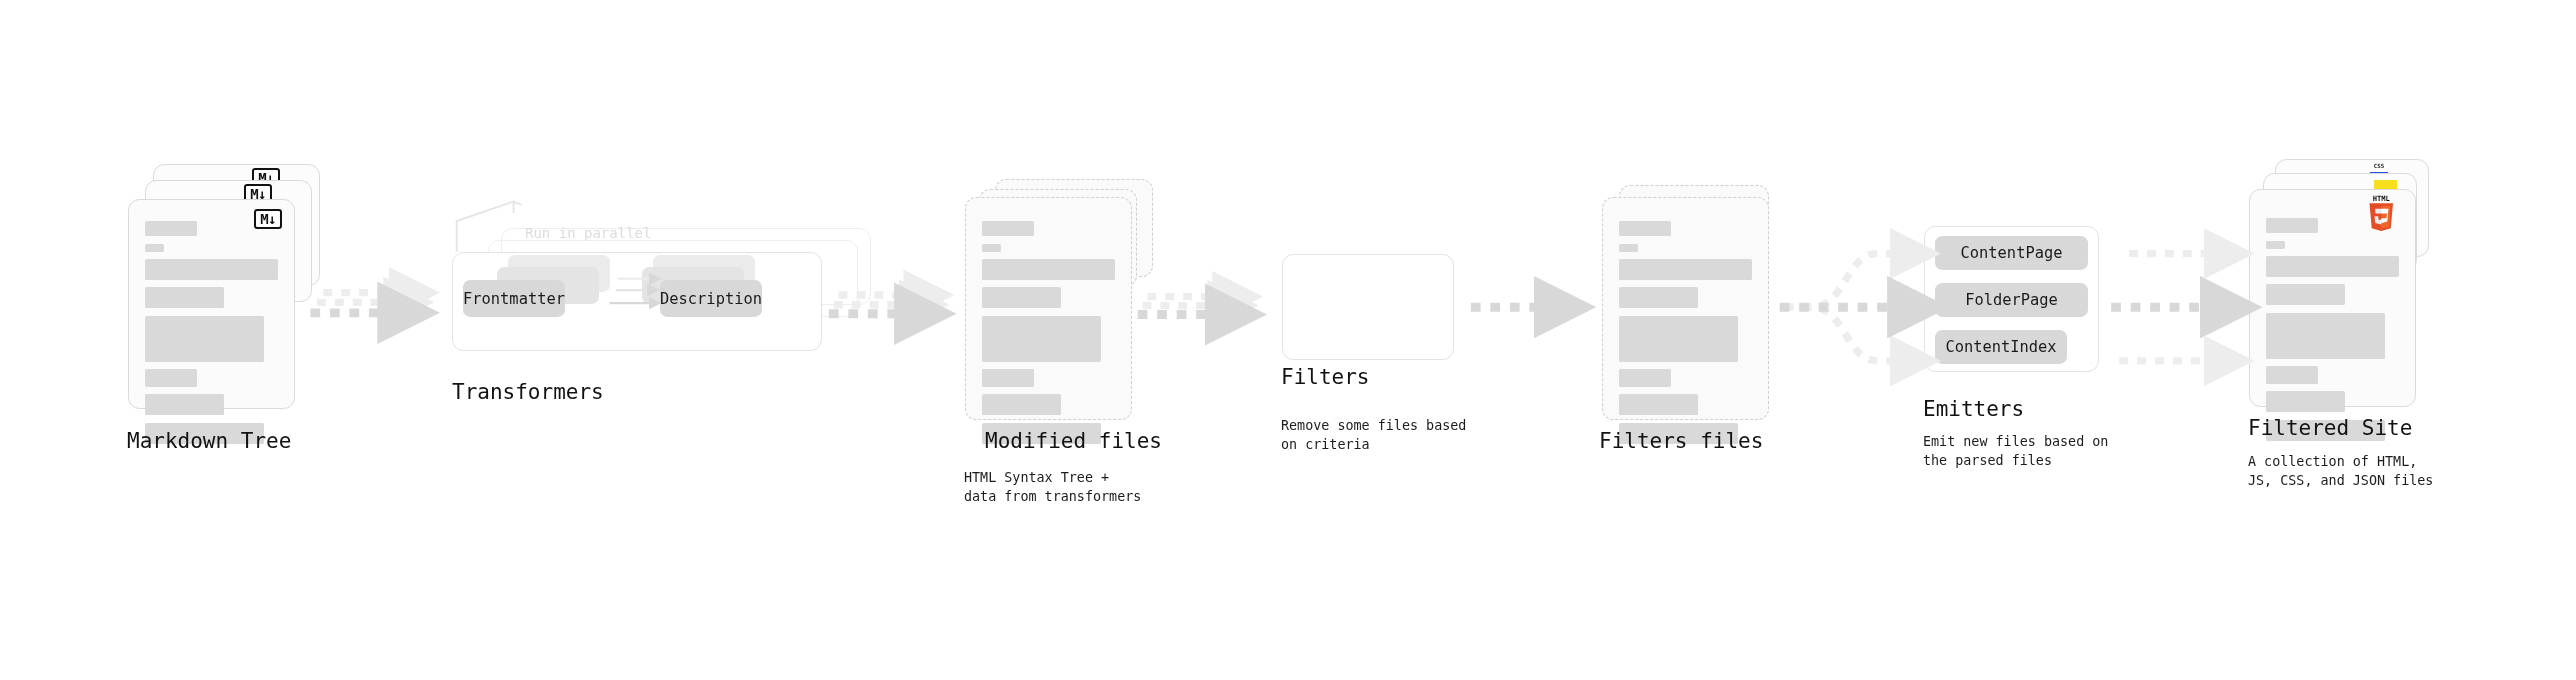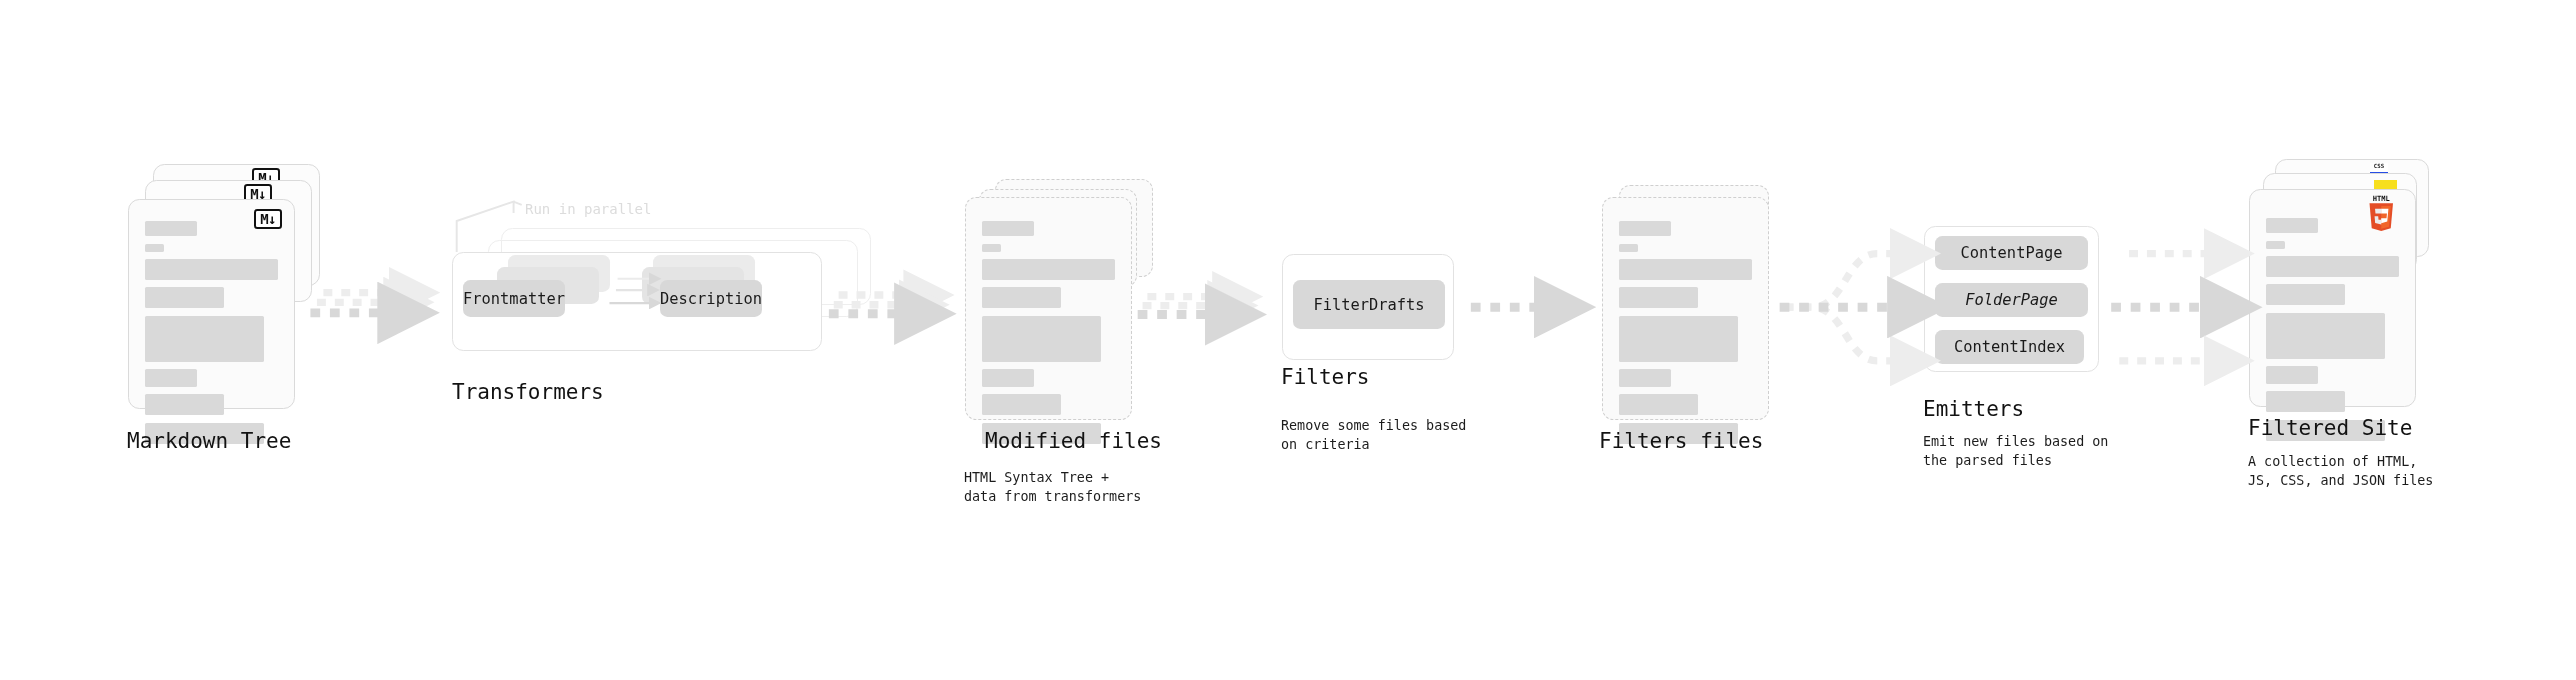--- a/index.html
+++ b/index.html
@@ -60,21 +60,21 @@
   
   .title{
     position:absolute;font-size:21px;color:#121212;white-space:nowrap;
     letter-spacing:0px;
   }
   .sub{
     position:absolute;font-size:13.4px;color:#1c1c1c;line-height:1.38;
     white-space:pre;letter-spacing:0px;
   }
   .annot{
-    position:absolute;font-size:14px;color:#dcdcdc;white-space:nowrap;
+    position:absolute;font-size:14px;color:#dcdcdc;white-space:nowrap;margin-top:24px;
   }
 
   svg.layer{position:absolute;left:0;top:0;width:2576px;height:681px;
             pointer-events:none;overflow:visible;}
 </style>
 </head>
 <body>
 
 <div class="stage">
 
@@ -130,21 +130,20 @@
       <div class="bar" style="width:52px;"></div>
       <div class="bar h" style="width:79px;"></div>
       <div class="bar h" style="width:119px;"></div>
     </div>
   </div>
   <div class="title" style="left:964px;top:429px;padding-left:21px;">Modified files</div>
   <div class="sub" style="left:964px;top:469px;">HTML Syntax Tree +
 data from transformers</div>
 
   <div class="groupbox" style="left:1282px;top:254px;width:172px;height:106px;"></div>
-  <div class="pill" style="left:1293px;top:280px;width:152px;height:49px;">FilterDrafts</div>
   <div class="title" style="left:1281px;top:365px;">Filters</div>
   <div class="sub" style="left:1281px;top:417px;">Remove some files based
 on criteria</div>
 
   <div class="cardstack">
     <div class="card dashed" style="left:1619px;top:185px;width:150px;height:98px;"></div>
     <div class="card dashed" style="left:1602px;top:197px;width:167px;height:223px;"></div>
     <div class="card-body" style="left:1619px;top:221px;width:134px;">
       <div class="bar" style="width:52px;height:15.4px;"></div>
       <div class="bar sm" style="width:18.7px;"></div>
@@ -153,22 +152,22 @@
       <div class="bar tall" style="width:119px;"></div>
       <div class="bar" style="width:52px;"></div>
       <div class="bar h" style="width:79px;"></div>
       <div class="bar h" style="width:119px;"></div>
     </div>
   </div>
   <div class="title" style="left:1599px;top:429px;">Filters files</div>
 
   <div class="groupbox" style="left:1924px;top:226px;width:175px;height:146px;"></div>
   <div class="pill" style="left:1935px;top:236px;width:153px;height:34px;">ContentPage</div>
-  <div class="pill" style="left:1935px;top:283px;width:153px;height:34px;font-style:italic;">FolderPage</div>
-  <div class="pill" style="left:1935px;top:330px;width:149px;height:34px;">ContentIndex</div>
+  <div class="pill" style="left:1935px;top:283px;width:153px;height:34px;">FolderPage</div>
+  <div class="pill" style="left:1935px;top:330px;width:132px;height:34px;">ContentIndex</div>
   <div class="title" style="left:1923px;top:397px;">Emitters</div>
   <div class="sub" style="left:1923px;top:433px;">Emit new files based on
 the parsed files</div>
 
   <div class="cardstack">
     <div class="card back" style="left:2275px;top:159px;width:154px;height:98px;"></div>
     <div class="css-badge" style="left:2370px;top:163px;">CSS</div>
 
     <div class="card back" style="left:2263px;top:173px;width:154px;height:98px;"></div>
     <div class="js-badge" style="left:2374px;top:180px;"></div>

